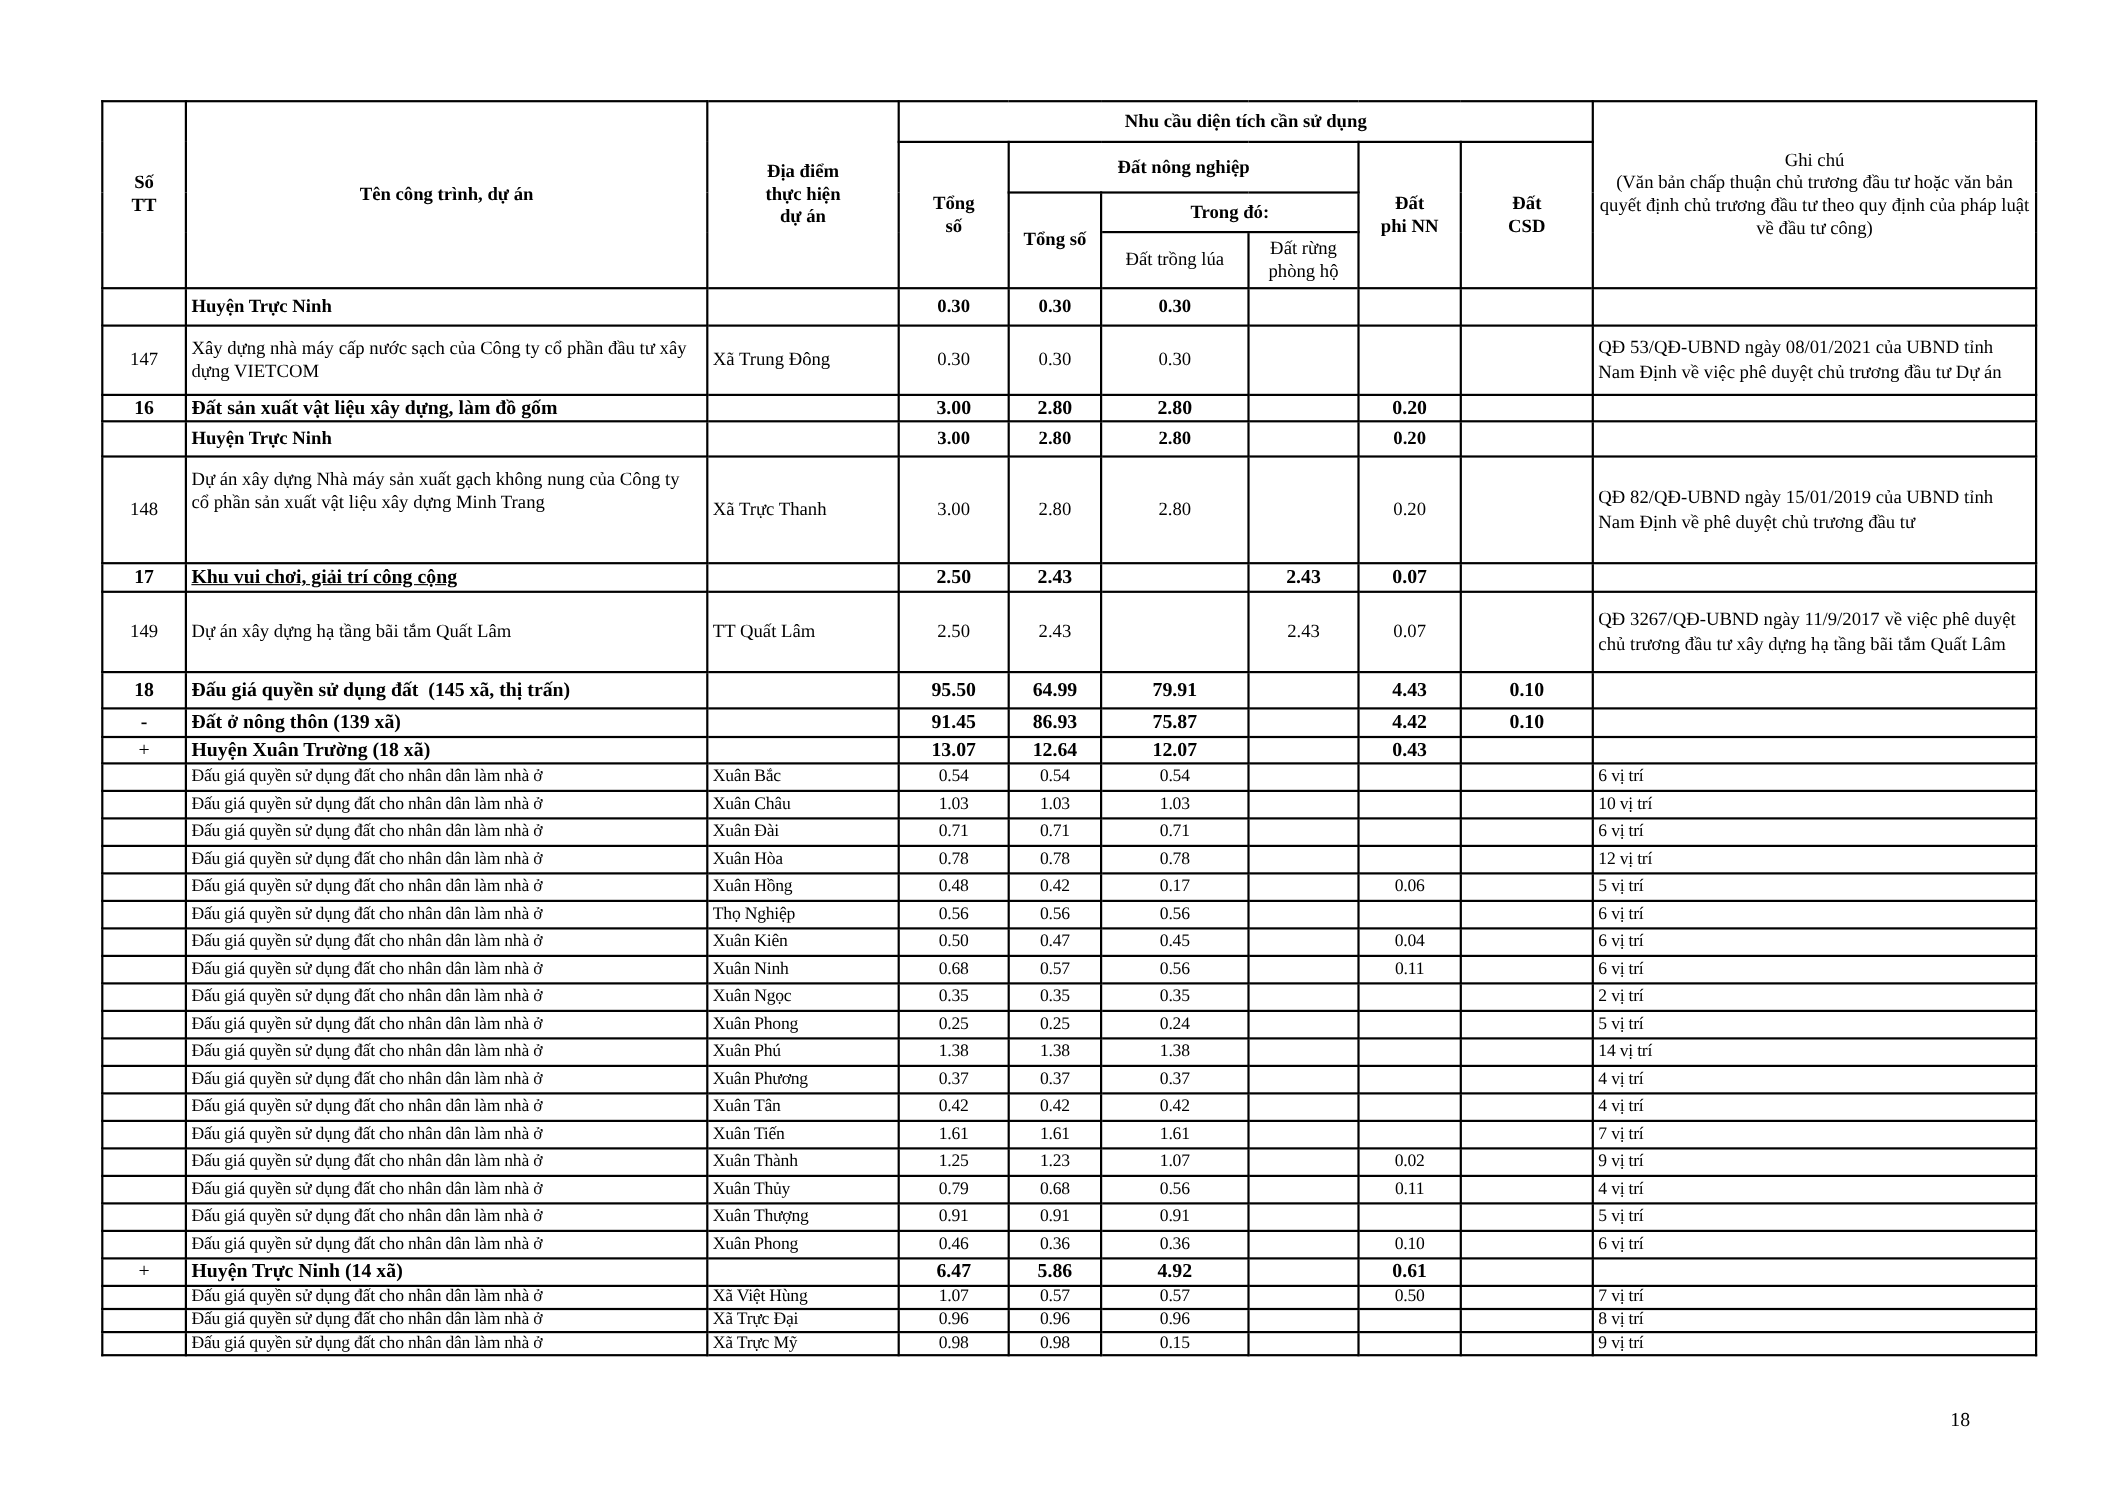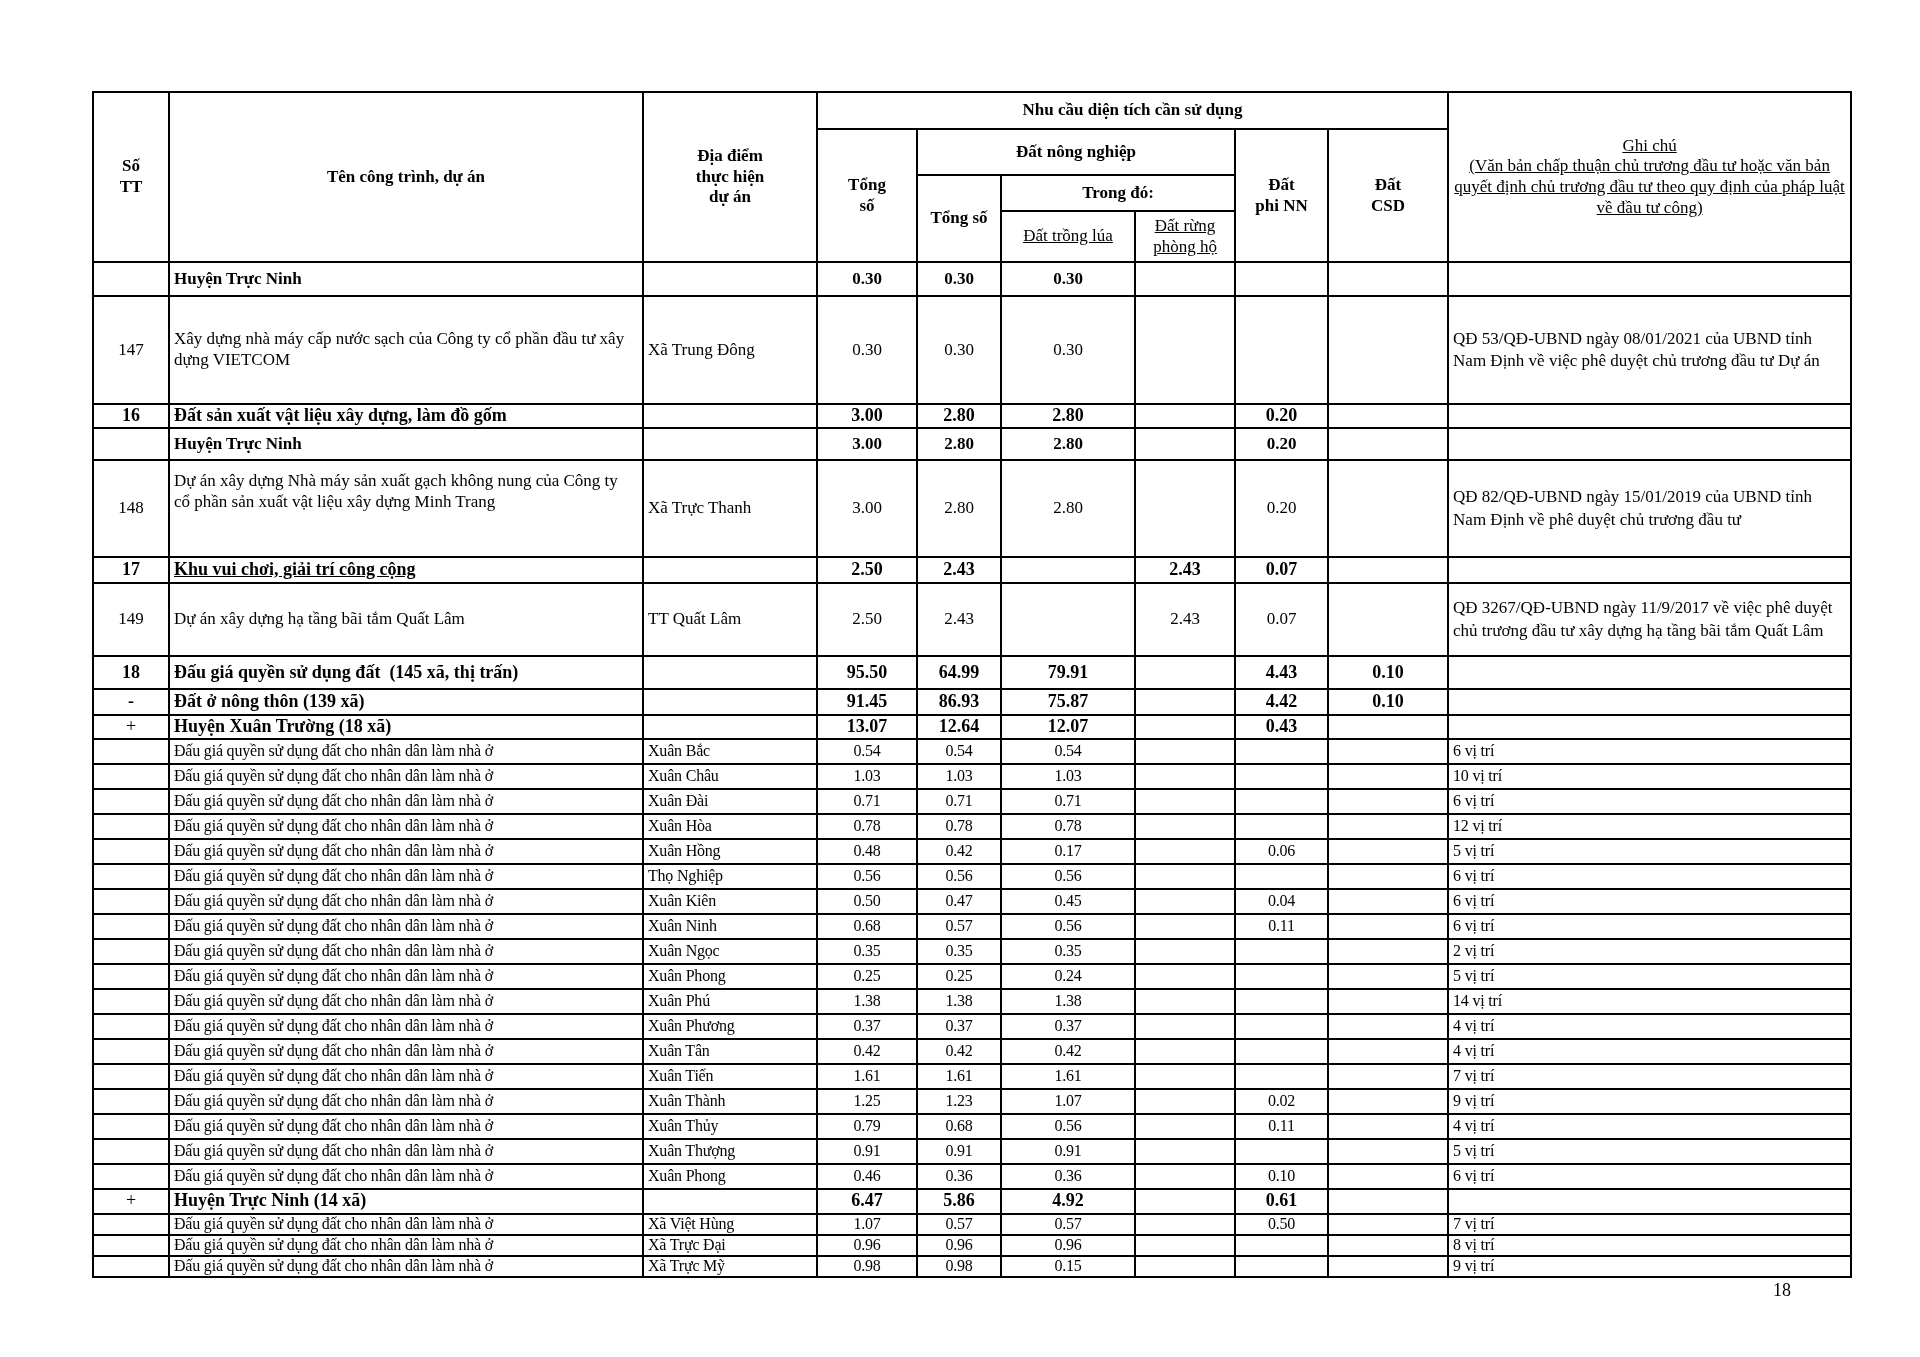--- a/index.html
+++ b/index.html
@@ -9,21 +9,21 @@
   table.land {
     position: absolute; left: 92px; top: 91px;
     border-collapse: collapse; table-layout: fixed; width: 1758px;
     font-size: 17px; line-height: 1.22;
   }
   table.land td, table.land th {
     border: 2px solid #000; padding: 0 4px; vertical-align: middle;
     overflow: hidden; font-weight: normal;
   }
   table.land > thead > tr > th { text-align: center; font-weight: bold; }
-  th.plain { font-weight: normal !important; text-decoration: underline; }
+  th.plain { font-weight: normal !important; }
   td.c { text-align: center; }
   td.l { text-align: left; }
   tr.bold td { font-weight: bold; }
   tr.bigbold td { font-weight: bold; font-size: 18px; }
   tr.lot td { font-size: 16px; line-height: 1; letter-spacing: -0.2px; }
   td.note { text-align: left; font-size: 17px; line-height: 1.3; margin-left: 43px; }
   td.notec { text-align: left; }
   .pagenum { position: absolute; left: 1773px; top: 1280px; font-size: 18px; }
 </style>
 </head>
@@ -77,21 +77,21 @@
       <td class="l"></td>
       <td class="c">0.30</td>
       <td class="c">0.30</td>
       <td class="c">0.30</td>
       <td class="c"></td>
       <td class="c"></td>
       <td class="c"></td>
       <td class="note"></td>
     </tr>
 
-    <tr style="height:108px">
+    <tr style="height:63px">
       <td class="c">147</td>
       <td class="l">Xây dựng nhà máy cấp nước sạch của Công ty cổ phần đầu tư xây dựng VIETCOM</td>
       <td class="l">Xã Trung Đông</td>
       <td class="c">0.30</td>
       <td class="c">0.30</td>
       <td class="c">0.30</td>
       <td class="c"></td>
       <td class="c"></td>
       <td class="c"></td>
       <td class="note">QĐ 53/QĐ-UBND ngày 08/01/2021 của UBND tỉnh Nam Định về việc phê duyệt chủ trương đầu tư Dự án</td>

